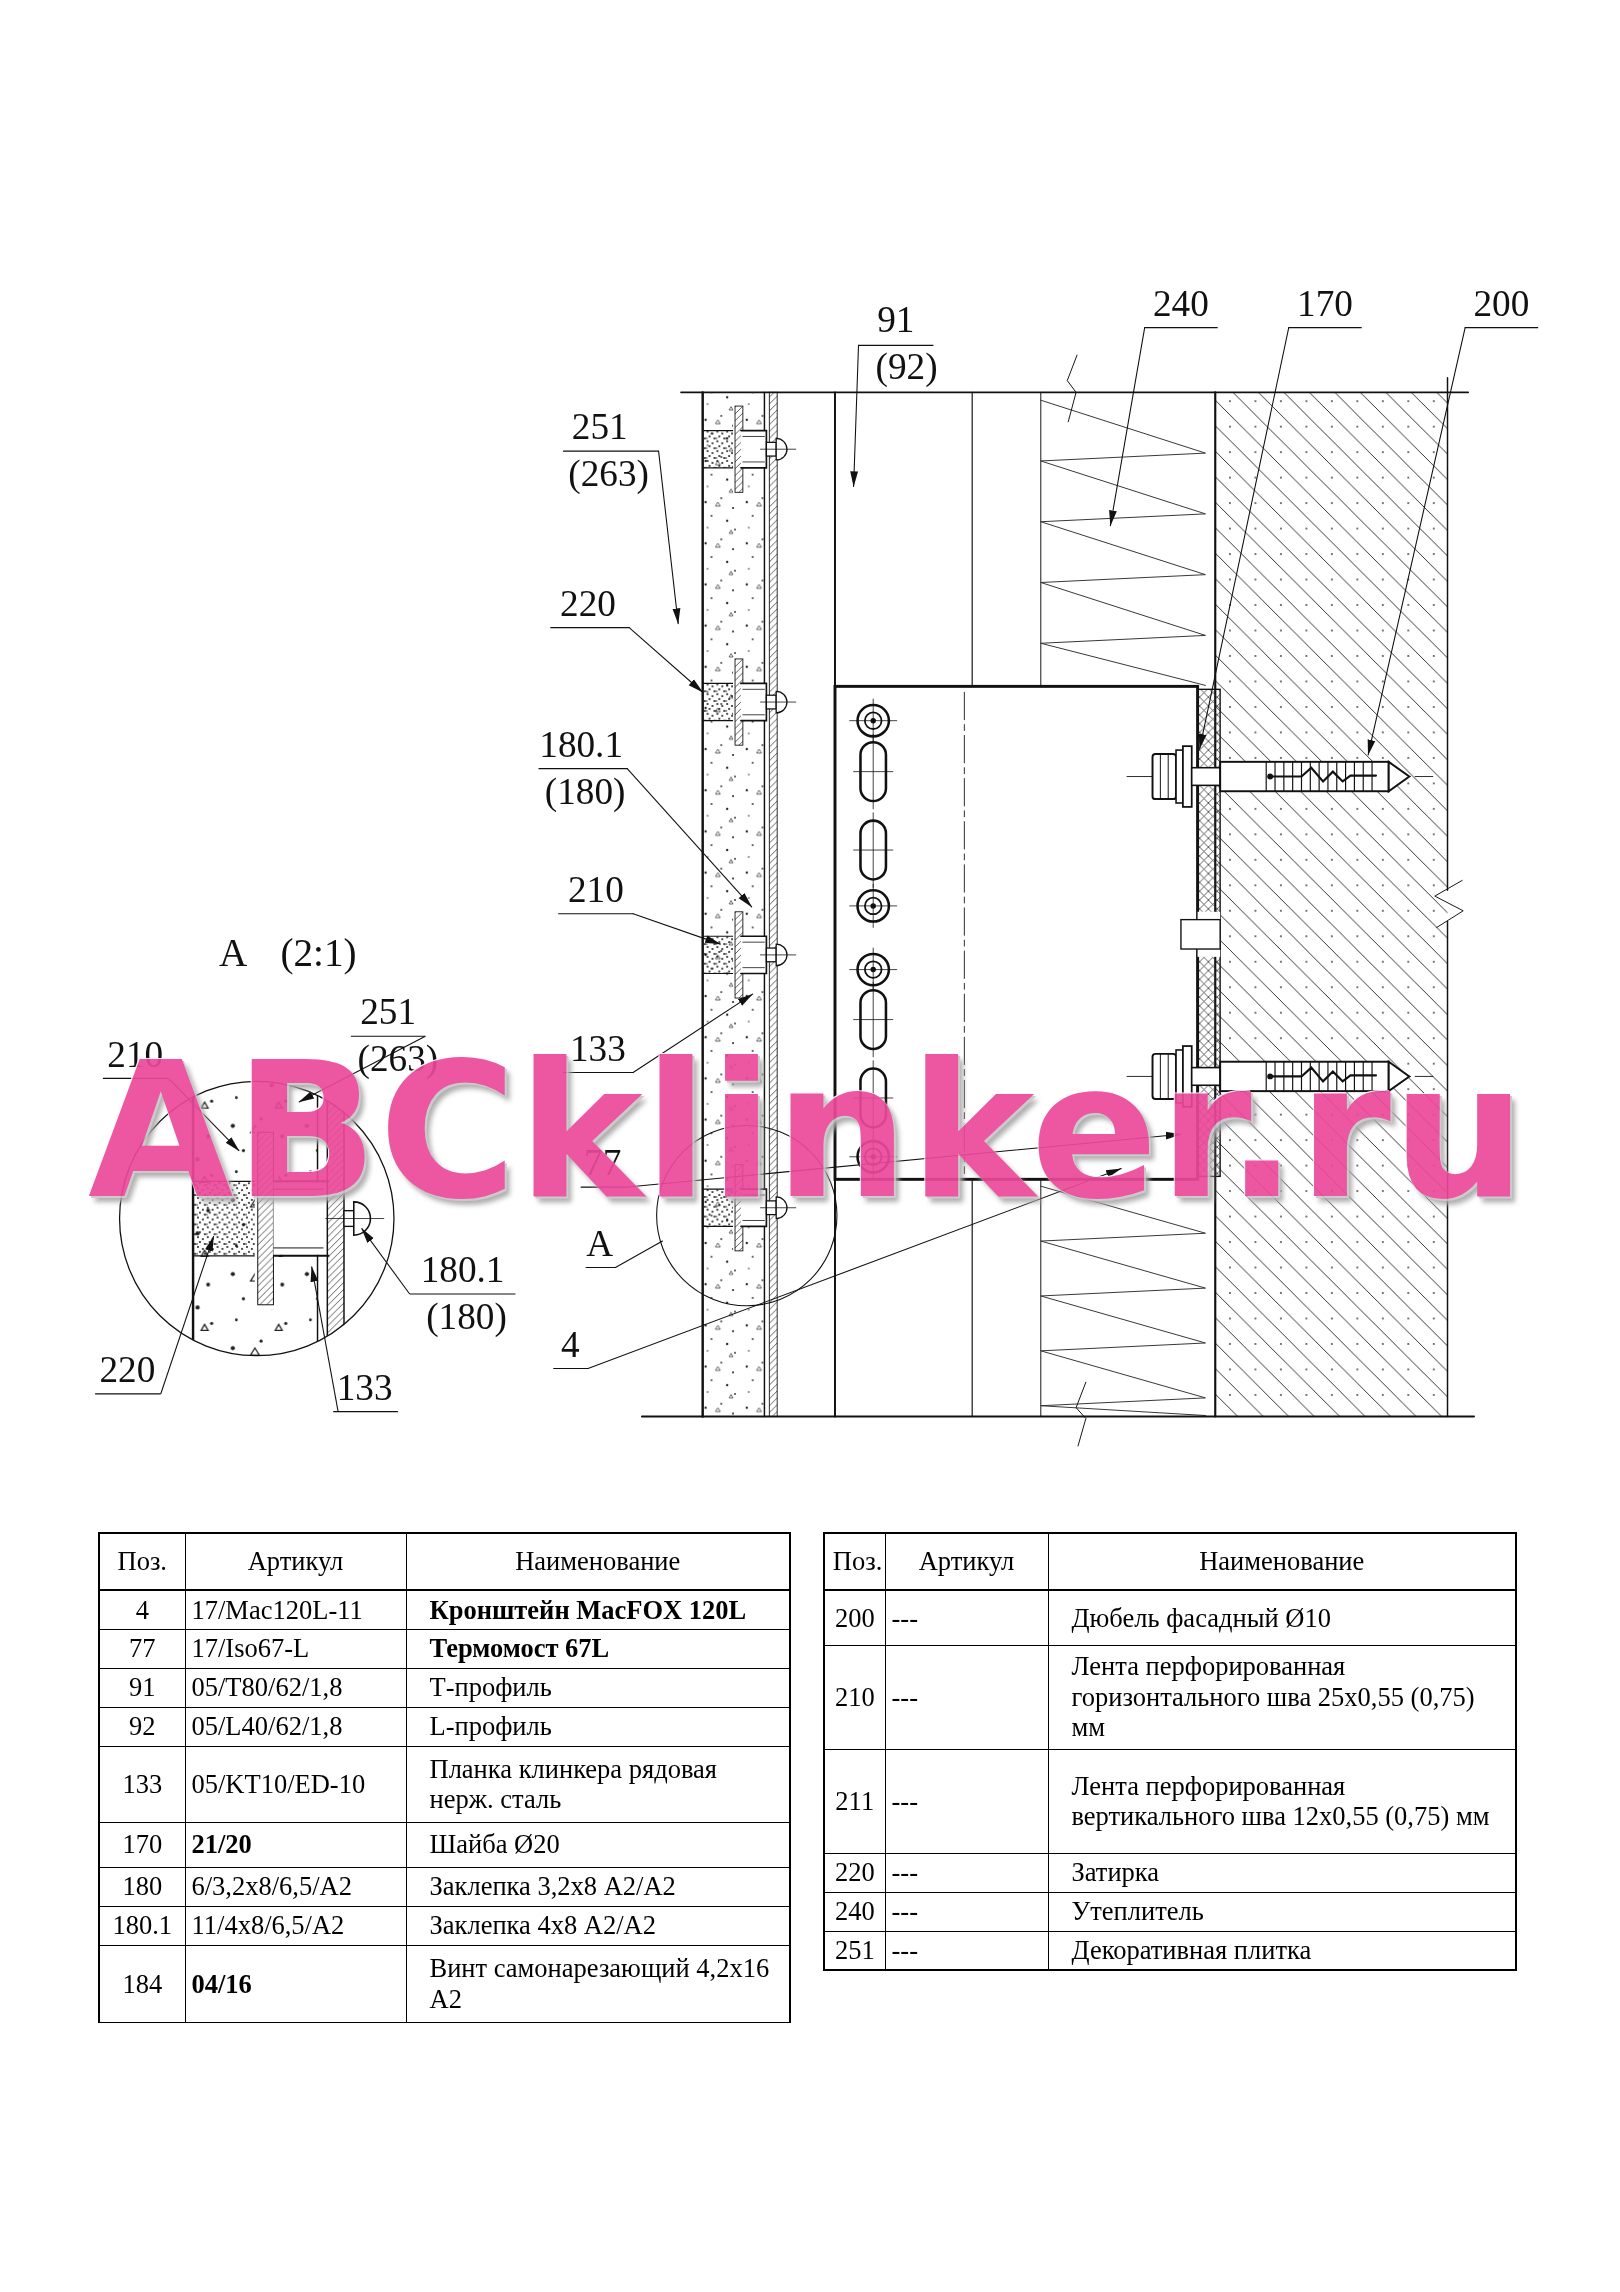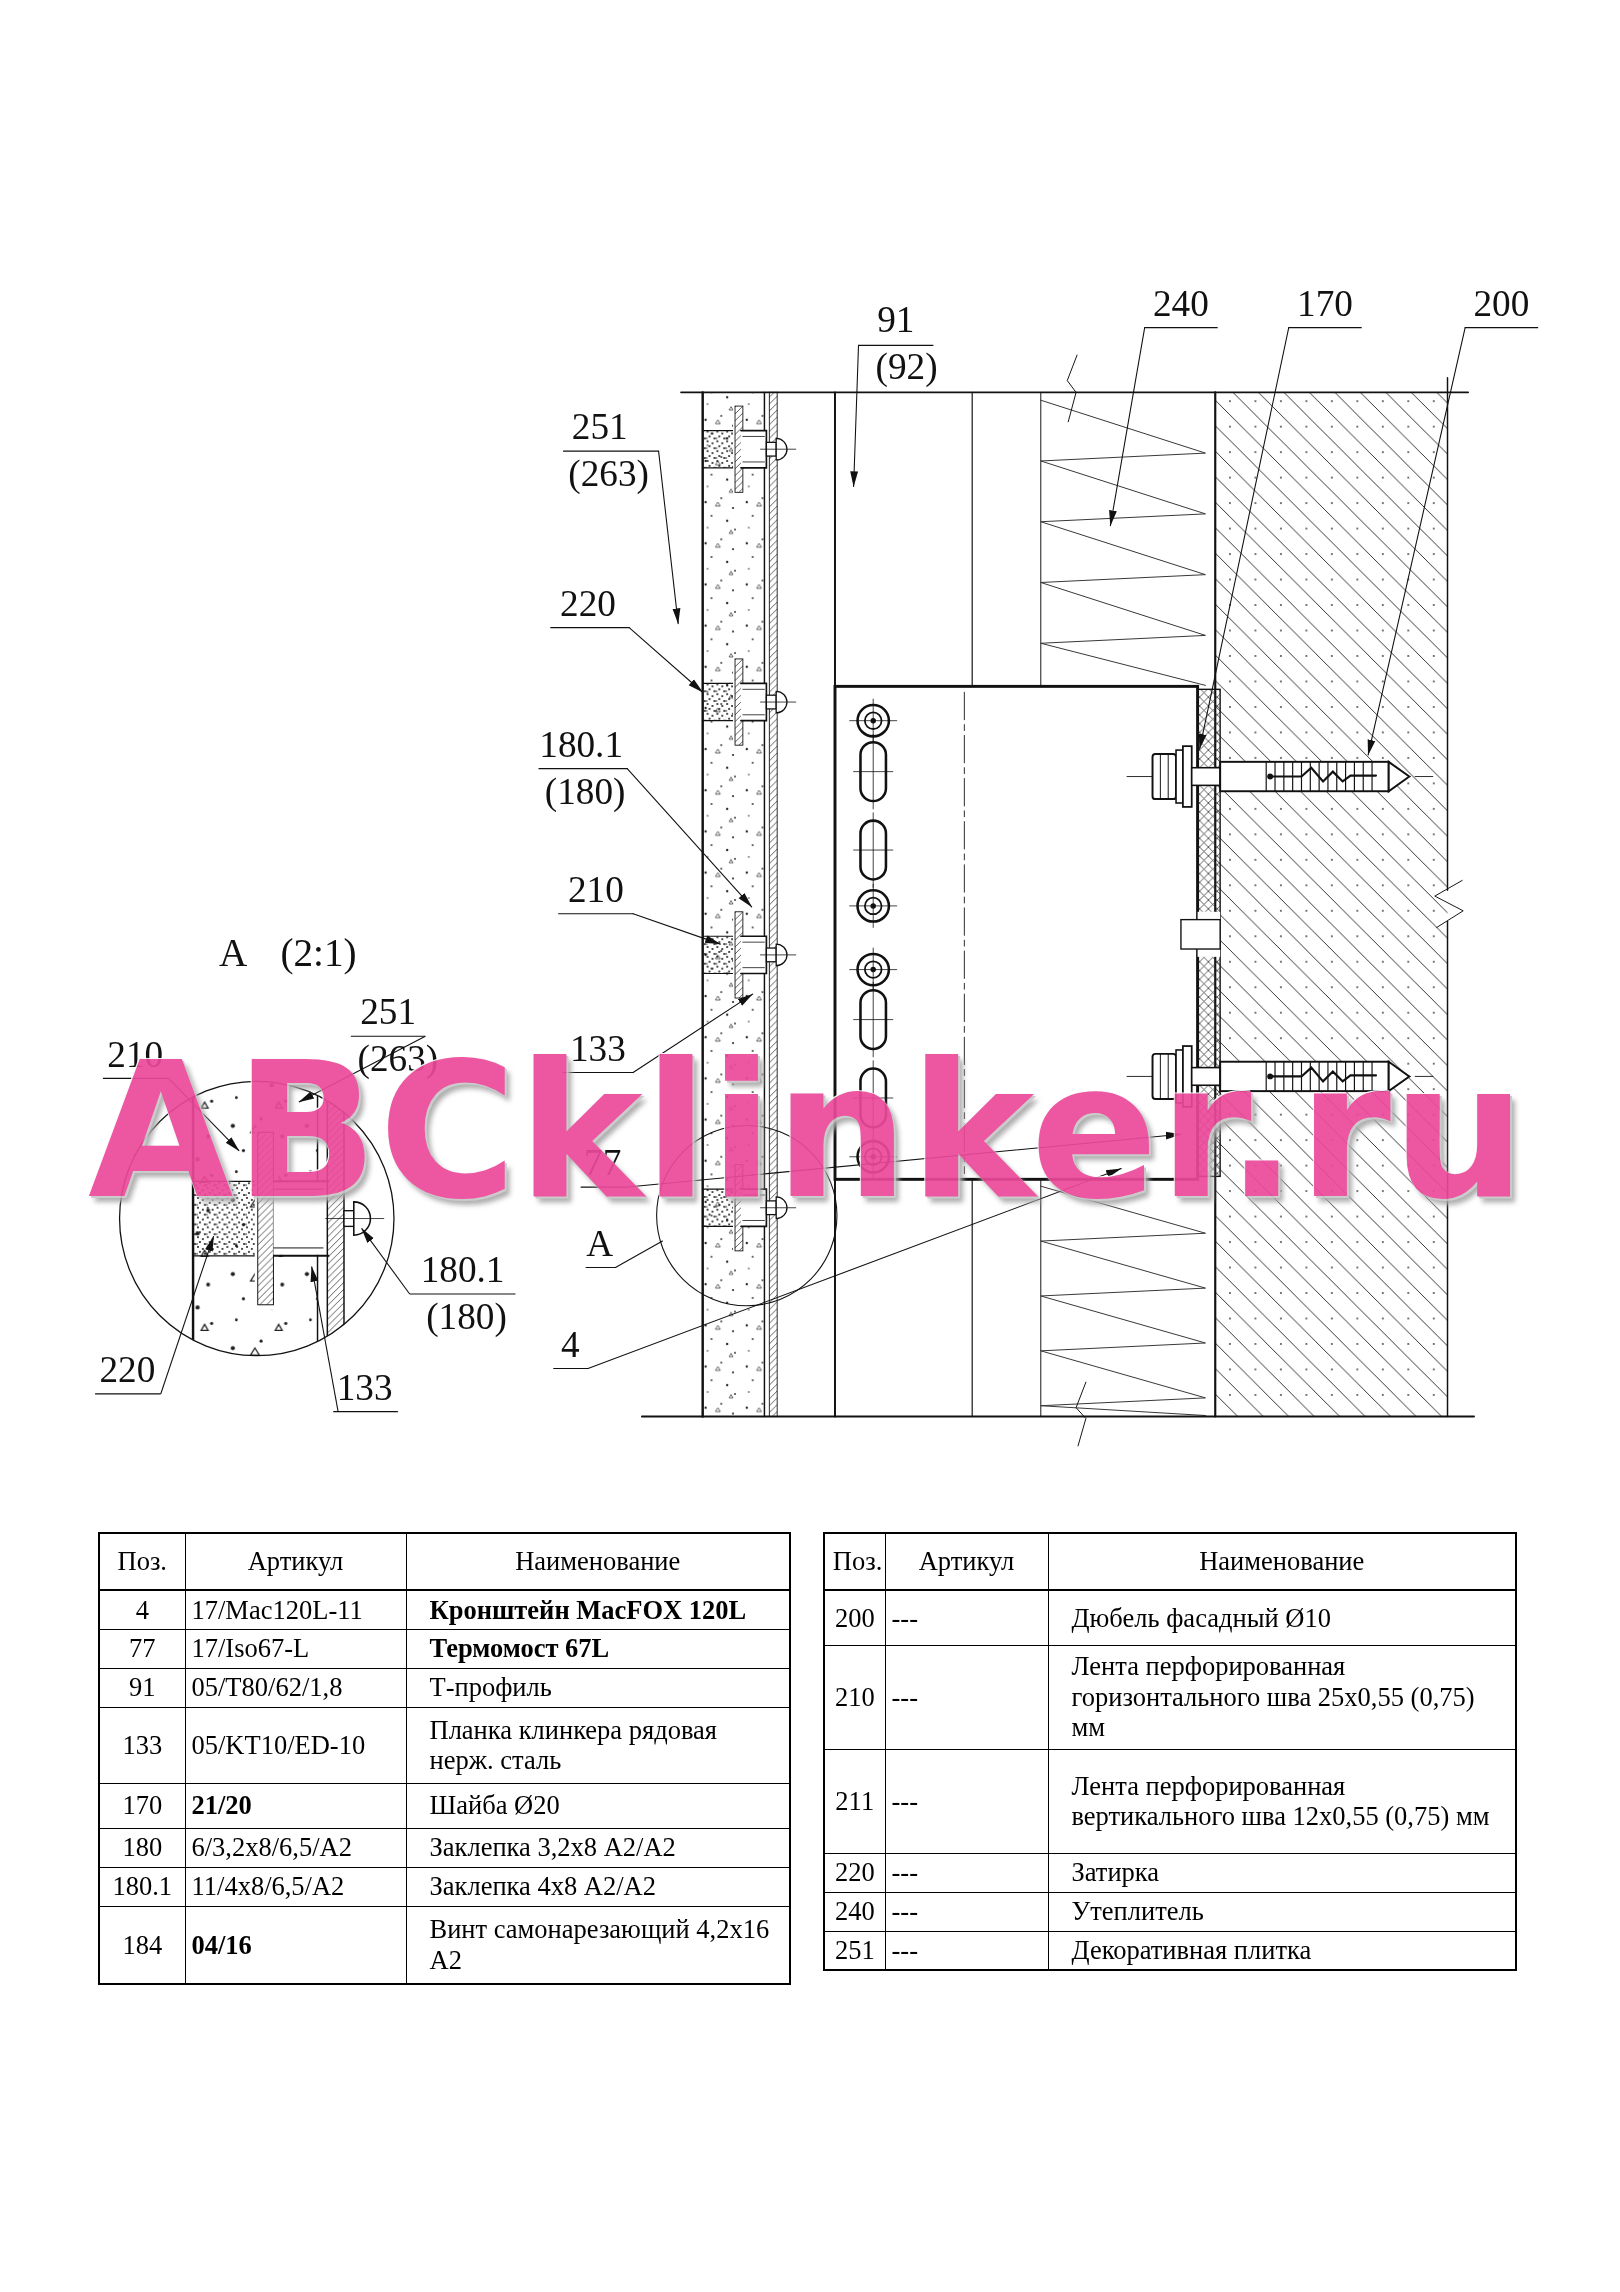--- a/index.html
+++ b/index.html
@@ -307,20 +307,25 @@
   <tr class="h-s">
     <td class="pos">77</td>
     <td class="art">17/Iso67-L</td>
     <td class="name b">Термомост 67L</td>
   </tr>
   <tr class="h-s">
     <td class="pos">91</td>
     <td class="art">05/T80/62/1,8</td>
     <td class="name">Т-профиль</td>
   </tr>
+  <tr class="h-s">
+    <td class="pos">92</td>
+    <td class="art">05/L40/62/1,8</td>
+    <td class="name">L-профиль</td>
+  </tr>
   <tr class="h-d">
     <td class="pos">133</td>
     <td class="art">05/KT10/ED-10</td>
     <td class="name">Планка клинкера рядовая нерж. сталь</td>
   </tr>
   <tr class="h-m">
     <td class="pos">170</td>
     <td class="art b">21/20</td>
     <td class="name">Шайба Ø20</td>
   </tr>

